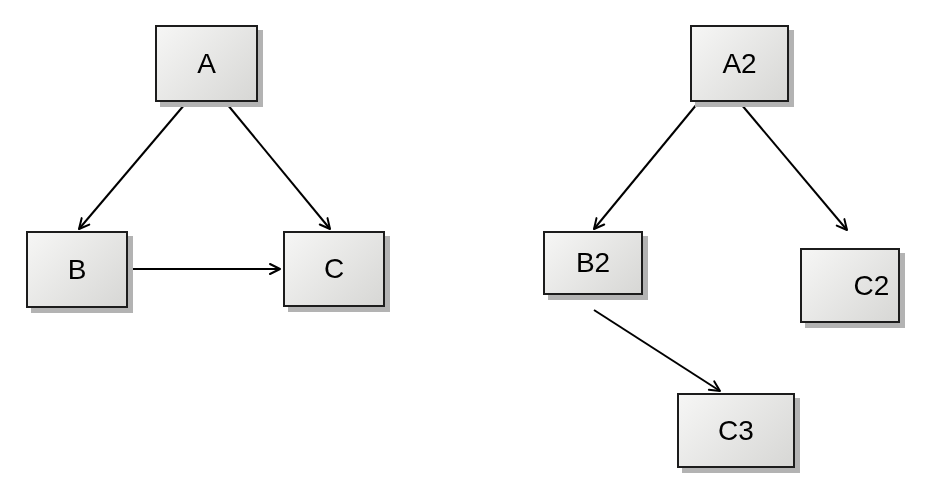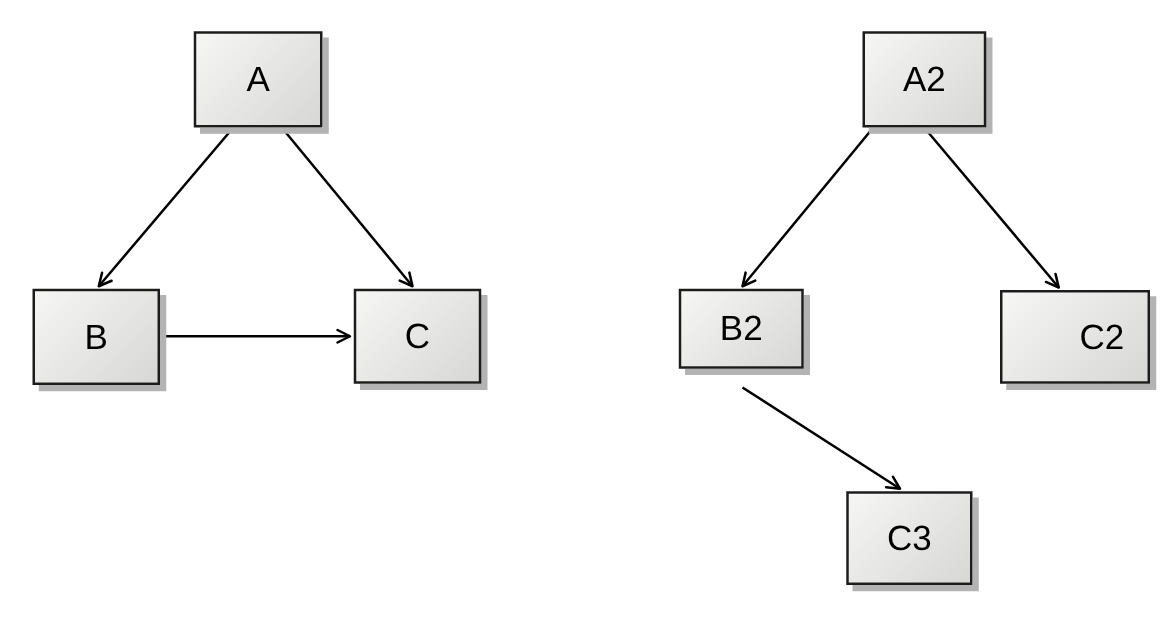--- a/index.html
+++ b/index.html
@@ -65,20 +65,20 @@
       </div>
       <div class="node" style="left: 283px; top: 231px; width: 102px; height: 76px;">
         <span>C</span>
       </div>
       <div class="node" style="left: 690px; top: 25px; width: 99px; height: 77px;">
         <span>A2</span>
       </div>
       <div class="node" style="left: 543px; top: 231px; width: 100px; height: 64px; align-items: center;">
         <span>B2</span>
       </div>
-      <div class="node" style="left: 800px; top: 232px; width: 120px; height: 75px; padding-left: 43px;">
+      <div class="node" style="left: 800px; top: 248px; width: 100px; height: 75px; padding-left: 43px;">
         <span>C2</span>
       </div>
-      <div class="node" style="left: 677px; top: 393px; width: 101px; height: 75px;">
+      <div class="node" style="left: 677px; top: 393px; width: 118px; height: 75px;">
         <span>C3</span>
       </div>
     </div>
 </div>
 
 </body></html>

